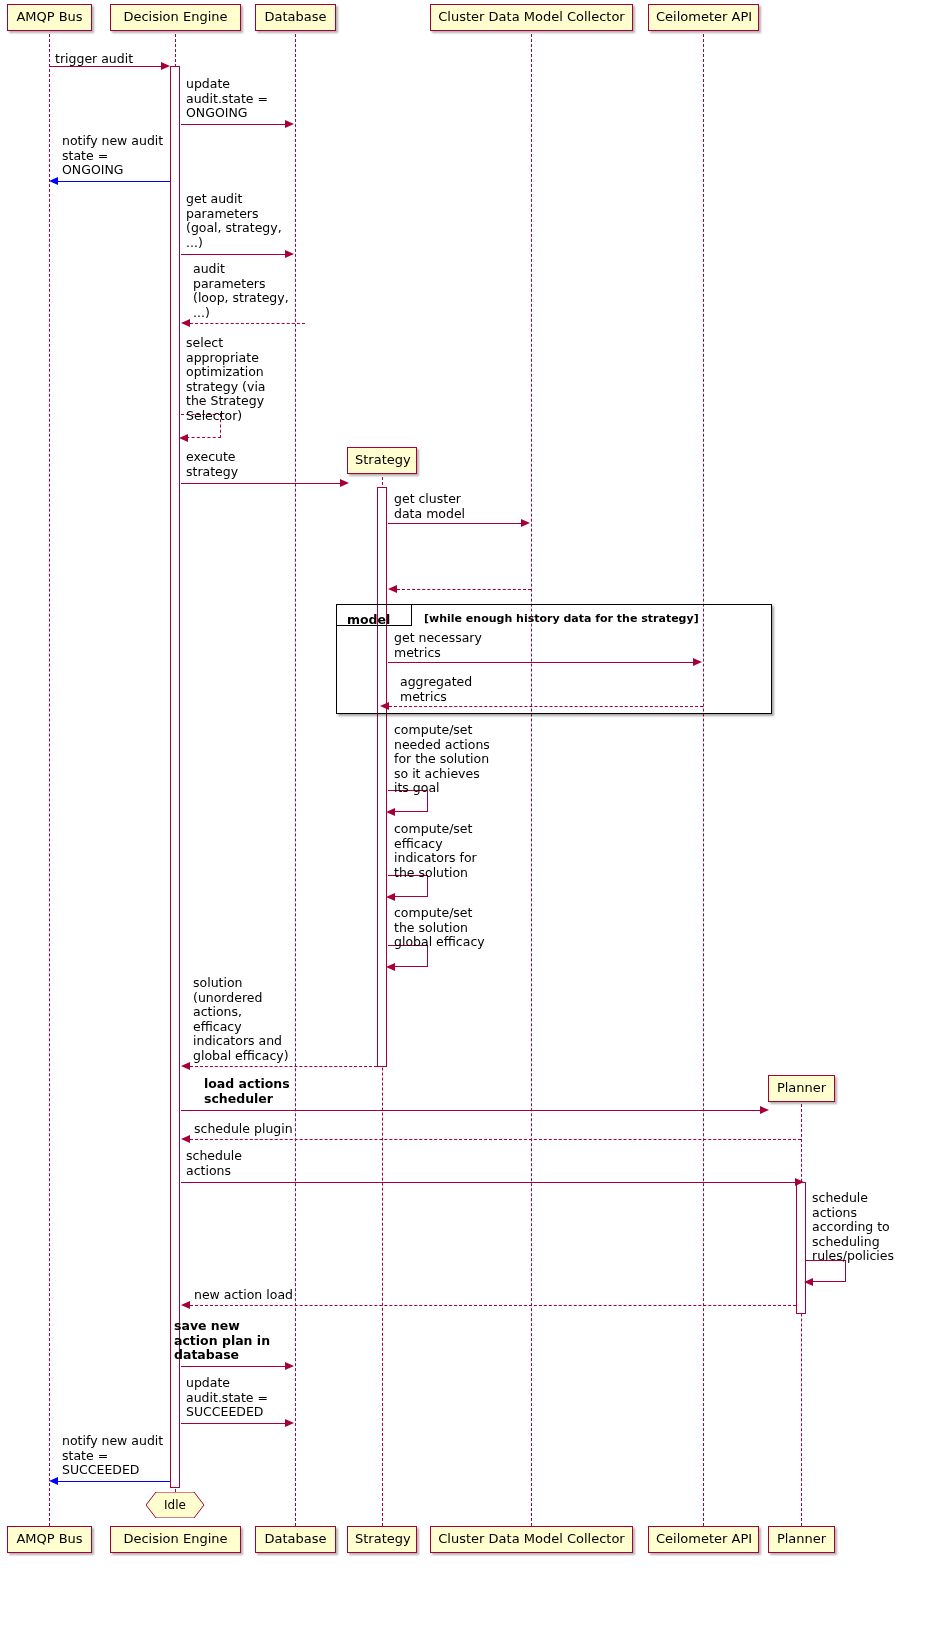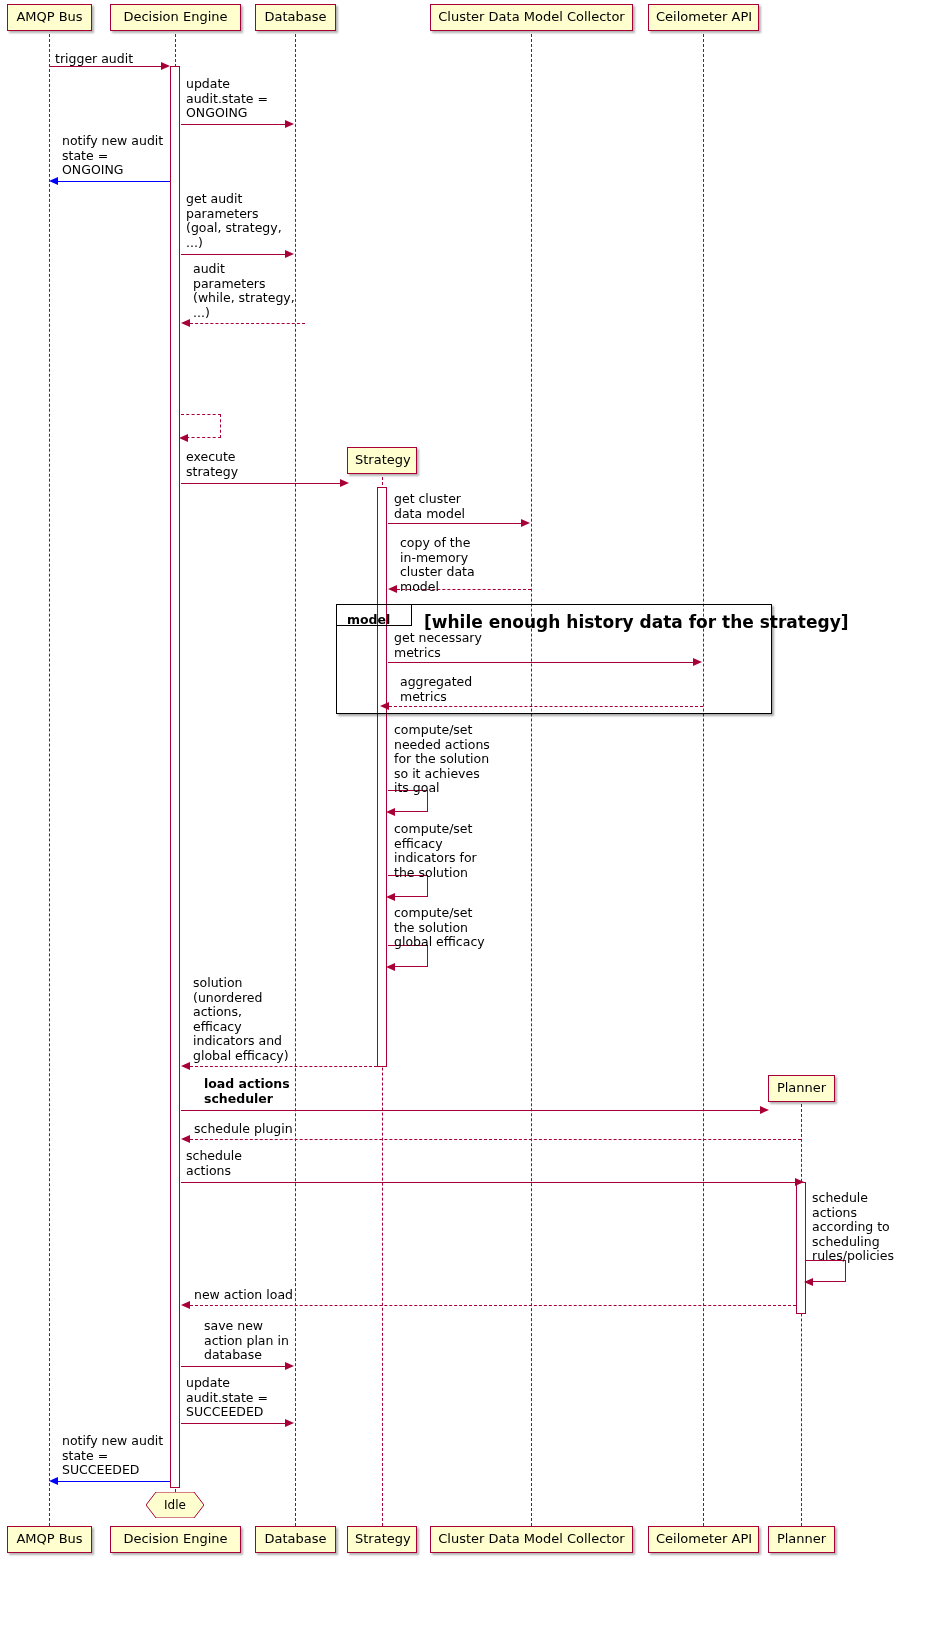--- a/index.html
+++ b/index.html
@@ -106,21 +106,21 @@
   }
   .looplabel {
     position: absolute;
     font-size: 12.5px;
     font-weight: bold;
     color: #000000;
     white-space: nowrap;
   }
   .loopcond {
     position: absolute;
-    font-size: 17px;
+    font-size: 11px;
     font-weight: bold;
     color: #000000;
     white-space: nowrap;
   }
 </style>
 </head>
 <body>
 
 <div id="canvas">
 
@@ -173,42 +173,44 @@
   <div class="arrowhead arrow-right" style="left:285px; top:250px;"></div>
   <div class="msglabel" style="left:186px; top:192px; width:112px;">get audit
 parameters
 (goal, strategy,
 ...)</div>
 
   <div class="msgline dashed" style="left:190px; top:323px; width:115px;"></div>
   <div class="arrowhead arrow-left" style="left:181px; top:319px;"></div>
   <div class="msglabel" style="left:193px; top:262px; width:120px;">audit
 parameters
-(while, strategy,
+(loop, strategy,
 ...)</div>
 
   <div class="selfmsg dashed" style="left:181px; top:414px; width:40px; height:24px;"></div>
   <div class="arrowhead arrow-left" style="left:179px; top:434px;"></div>
+  <div class="msglabel" style="left:186px; top:336px; width:108px;">select
+appropriate
+optimization
+strategy (via
+the Strategy
+Selector)</div>
 
   <div class="msgline" style="left:181px; top:483px; width:160px;"></div>
   <div class="arrowhead arrow-right" style="left:340px; top:479px;"></div>
   <div class="msglabel" style="left:186px; top:450px; width:110px;">execute
 strategy</div>
 
   <div class="msgline" style="left:388px; top:523px; width:134px;"></div>
   <div class="arrowhead arrow-right" style="left:521px; top:519px;"></div>
   <div class="msglabel" style="left:394px; top:492px; width:120px;">get cluster
 data model</div>
 
   <div class="msgline dashed" style="left:397px; top:589px; width:134px;"></div>
   <div class="arrowhead arrow-left" style="left:388px; top:585px;"></div>
-  <div class="msglabel" style="left:400px; top:536px; width:110px;">copy of the
-in-memory
-cluster data
-model</div>
 
   <div class="loopbox" style="left:336px; top:604px; width:436px; height:110px;"></div>
   <div class="loophdr" style="left:336px; top:604px; width:76px; height:22px;"></div>
   <div class="looplabel" style="left:347px; top:612px;">model</div>
   <div class="loopcond" style="left:424px; top:612px;">[while enough history data for the strategy]</div>
 
   <div class="msgline" style="left:388px; top:662px; width:306px;"></div>
   <div class="arrowhead arrow-right" style="left:693px; top:658px;"></div>
   <div class="msglabel" style="left:394px; top:631px; width:140px;">get necessary
 metrics</div>
@@ -269,21 +271,21 @@
 according to
 scheduling
 rules/policies</div>
 
   <div class="msgline dashed" style="left:190px; top:1305px; width:606px;"></div>
   <div class="arrowhead arrow-left" style="left:181px; top:1301px;"></div>
   <div class="msglabel" style="left:194px; top:1288px; width:140px;">new action load</div>
 
   <div class="msgline" style="left:181px; top:1366px; width:105px;"></div>
   <div class="arrowhead arrow-right" style="left:285px; top:1362px;"></div>
-  <div class="msglabel" style="left:204px; top:1319px; width:115px;">save new
+  <div class="msglabel" style="left:174px; top:1319px; width:115px;font-weight:bold;">save new
 action plan in
 database</div>
 
   <div class="msgline" style="left:181px; top:1423px; width:105px;"></div>
   <div class="arrowhead arrow-right" style="left:285px; top:1419px;"></div>
   <div class="msglabel" style="left:186px; top:1376px; width:115px;">update
 audit.state =
 SUCCEEDED</div>
 
   <div class="msgline blue" style="left:58px; top:1481px; width:112px;"></div>

